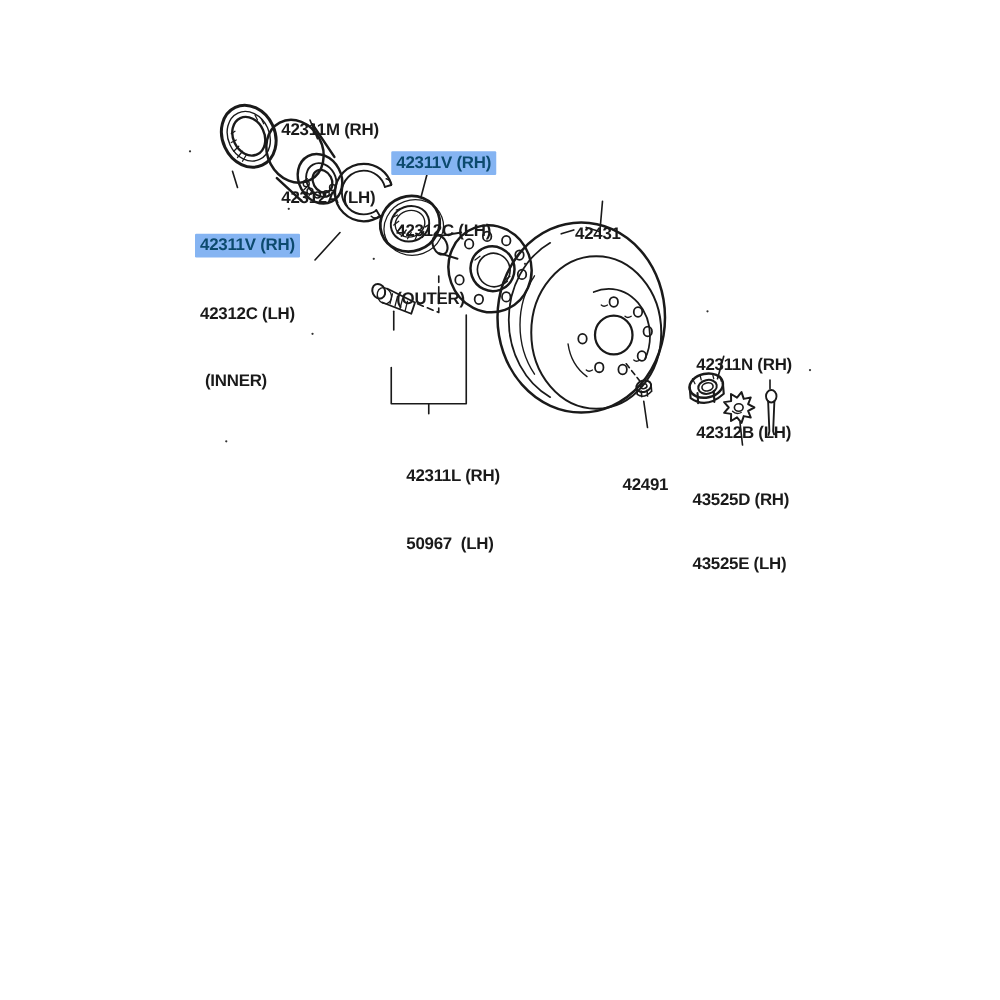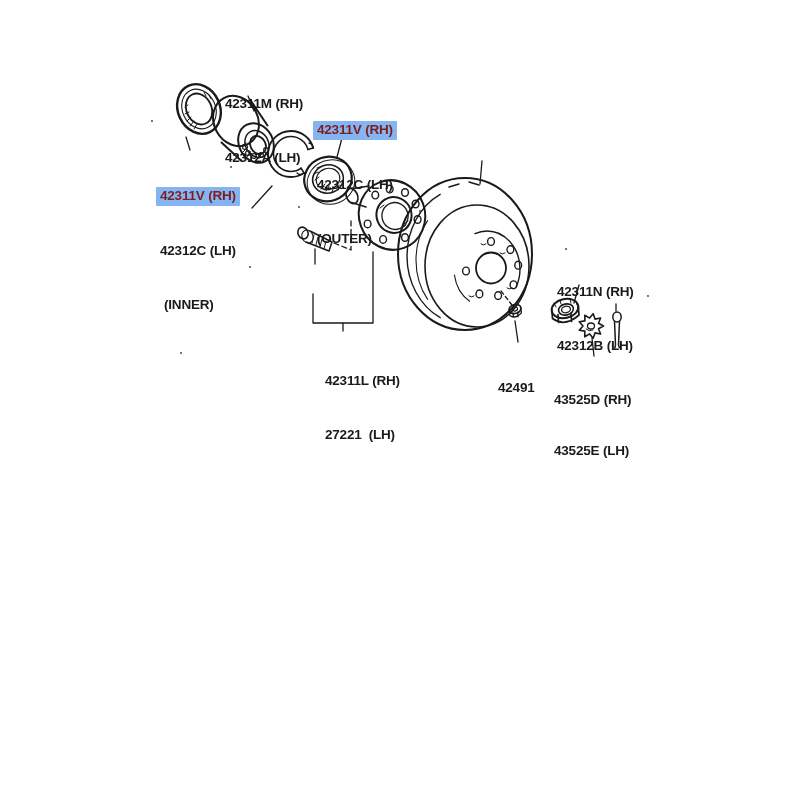--- a/index.html
+++ b/index.html
@@ -2,21 +2,21 @@
 <html><head>
 <meta charset="utf-8">
 <style>
   html,body{margin:0;padding:0;background:#ffffff;}
   .stage{position:relative;width:800px;height:634px;background:#ffffff;overflow:hidden;
          font-family:"Liberation Sans","DejaVu Sans",sans-serif;padding-left:33px;}
   .stage svg{position:absolute;left:0;top:0;}
   .label{position:absolute;font-weight:bold;font-size:13.5px;line-height:18px;
          color:#1a1a1a;white-space:pre;letter-spacing:-0.2px;}
   .label .line{width:max-content;}
-  .label .hl{background:#85b4f2;color:#7f1d1d;padding:0 4px 1px 4px;margin-left:-4px;
+  .label .hl{background:#85b4f2;color:#0c4a6e;padding:0 4px 1px 4px;margin-left:-4px;
              width:max-content;border-radius:1px;}
   .docnum{position:absolute;font-weight:bold;font-size:14px;letter-spacing:0.5px;color:#7f1d1d;}
 </style>
 </head>
 <body>
 
 <div class="stage">
 
   <svg width="800" height="800" viewBox="0 0 800 800" fill="none" stroke="#1a1a1a" stroke-linecap="round" stroke-linejoin="round">
 
@@ -168,23 +168,26 @@
   <div class="label" style="left:160px;top:151px">
     <div class="line hl">42311V (RH)</div>
     <div class="line">42312C (LH)</div>
     <div class="line" style="padding-left:4px">(INNER)</div>
   </div>
 
 
 
   <div class="label" style="left:325px;top:336px">
     <div class="line">42311L (RH)</div>
-    <div class="line">27221  (LH)</div>
-  </div>
-
+    <div class="line">50967  (LH)</div>
+  </div>
+
+  <div class="label" style="left:460px;top:142px">
+    <div class="line">42431</div>
+  </div>
 
   <div class="label" style="left:498px;top:343px">
     <div class="line">42491</div>
   </div>
 
   <div class="label" style="left:557px;top:247px">
     <div class="line">42311N (RH)</div>
     <div class="line">42312B (LH)</div>
   </div>
 

